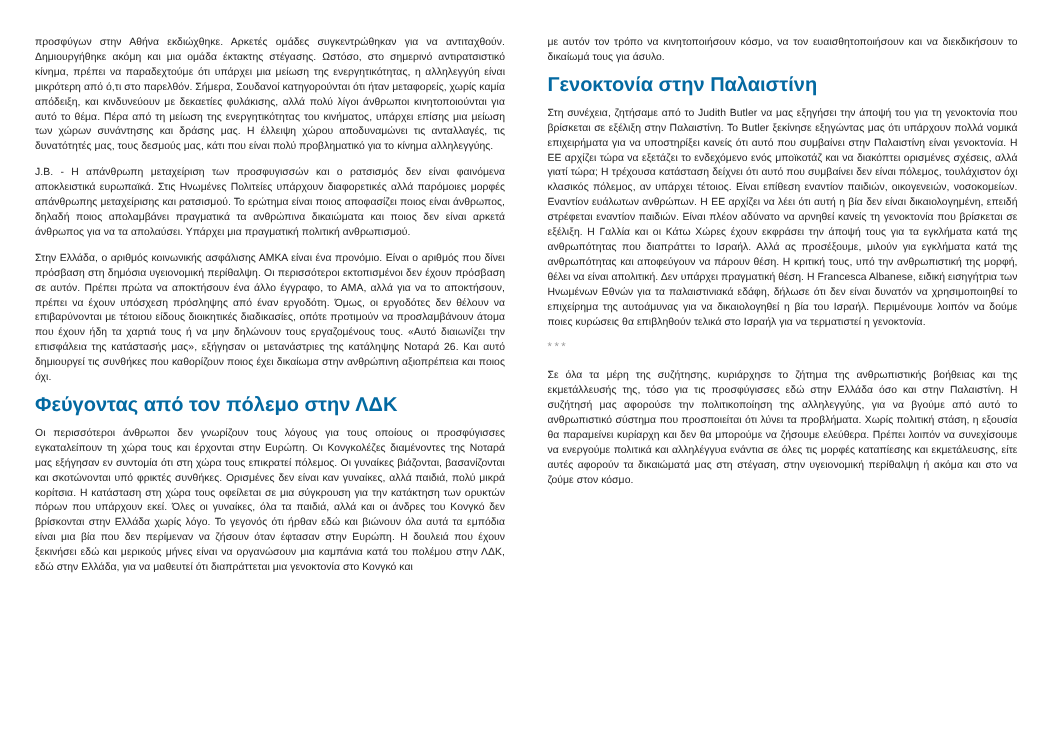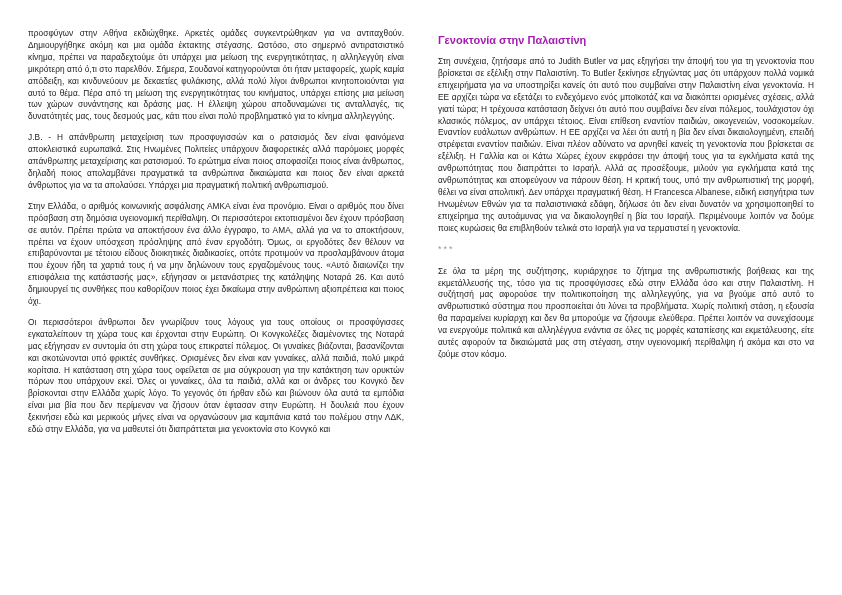--- a/index.html
+++ b/index.html
@@ -14,42 +14,44 @@
   .col-right { left: 438px; }
   p {
     margin: 0 0 9px 0;
     font-size: 8.3px;
     line-height: 11.9px;
     text-align: justify;
     letter-spacing: 0.05px;
   }
   h2 {
     margin: 4px 0 8px 0;
-    font-size: 11px;
+    font-size: 16px;
     line-height: 16px;
     font-weight: bold;
-    color: #a21caf;
+    color: #0369a1;
   }
   .sep {
     font-size: 9px;
     color: #9a9a9a;
     letter-spacing: 2px;
     margin: 4px 0 12px 0;
   }
 </style>
 </head>
 <body>
 
 <div class="page">
   <div class="col col-left">
     <p>προσφύγων στην Αθήνα εκδιώχθηκε. Αρκετές ομάδες συγκεντρώθηκαν για να αντιταχθούν. Δημιουργήθηκε ακόμη και μια ομάδα έκτακτης στέγασης. Ωστόσο, στο σημερινό αντιρατσιστικό κίνημα, πρέπει να παραδεχτούμε ότι υπάρχει μια μείωση της ενεργητικότητας, η αλληλεγγύη είναι μικρότερη από ό,τι στο παρελθόν. Σήμερα, Σουδανοί κατηγορούνται ότι ήταν μεταφορείς, χωρίς καμία απόδειξη, και κινδυνεύουν με δεκαετίες φυλάκισης, αλλά πολύ λίγοι άνθρωποι κινητοποιούνται για αυτό το θέμα. Πέρα από τη μείωση της ενεργητικότητας του κινήματος, υπάρχει επίσης μια μείωση των χώρων συνάντησης και δράσης μας. Η έλλειψη χώρου αποδυναμώνει τις ανταλλαγές, τις δυνατότητές μας, τους δεσμούς μας, κάτι που είναι πολύ προβληματικό για το κίνημα αλληλεγγύης.</p>
     <p>J.B. - Η απάνθρωπη μεταχείριση των προσφυγισσών και ο ρατσισμός δεν είναι φαινόμενα αποκλειστικά ευρωπαϊκά. Στις Ηνωμένες Πολιτείες υπάρχουν διαφορετικές αλλά παρόμοιες μορφές απάνθρωπης μεταχείρισης και ρατσισμού. Το ερώτημα είναι ποιος αποφασίζει ποιος είναι άνθρωπος, δηλαδή ποιος απολαμβάνει πραγματικά τα ανθρώπινα δικαιώματα και ποιος δεν είναι αρκετά άνθρωπος για να τα απολαύσει. Υπάρχει μια πραγματική πολιτική ανθρωπισμού.</p>
     <p>Στην Ελλάδα, ο αριθμός κοινωνικής ασφάλισης ΑΜΚΑ είναι ένα προνόμιο. Είναι ο αριθμός που δίνει πρόσβαση στη δημόσια υγειονομική περίθαλψη. Οι περισσότεροι εκτοπισμένοι δεν έχουν πρόσβαση σε αυτόν. Πρέπει πρώτα να αποκτήσουν ένα άλλο έγγραφο, το ΑΜΑ, αλλά για να το αποκτήσουν, πρέπει να έχουν υπόσχεση πρόσληψης από έναν εργοδότη. Όμως, οι εργοδότες δεν θέλουν να επιβαρύνονται με τέτοιου είδους διοικητικές διαδικασίες, οπότε προτιμούν να προσλαμβάνουν άτομα που έχουν ήδη τα χαρτιά τους ή να μην δηλώνουν τους εργαζομένους τους. «Αυτό διαιωνίζει την επισφάλεια της κατάστασής μας», εξήγησαν οι μετανάστριες της κατάληψης Νοταρά 26. Και αυτό δημιουργεί τις συνθήκες που καθορίζουν ποιος έχει δικαίωμα στην ανθρώπινη αξιοπρέπεια και ποιος όχι.</p>
+    <h2>Φεύγοντας από τον πόλεμο στην ΛΔΚ</h2>
     <p>Οι περισσότεροι άνθρωποι δεν γνωρίζουν τους λόγους για τους οποίους οι προσφύγισσες εγκαταλείπουν τη χώρα τους και έρχονται στην Ευρώπη. Οι Κονγκολέζες διαμένοντες της Νοταρά μας εξήγησαν εν συντομία ότι στη χώρα τους επικρατεί πόλεμος. Οι γυναίκες βιάζονται, βασανίζονται και σκοτώνονται υπό φρικτές συνθήκες. Ορισμένες δεν είναι καν γυναίκες, αλλά παιδιά, πολύ μικρά κορίτσια. Η κατάσταση στη χώρα τους οφείλεται σε μια σύγκρουση για την κατάκτηση των ορυκτών πόρων που υπάρχουν εκεί. Όλες οι γυναίκες, όλα τα παιδιά, αλλά και οι άνδρες του Κονγκό δεν βρίσκονται στην Ελλάδα χωρίς λόγο. Το γεγονός ότι ήρθαν εδώ και βιώνουν όλα αυτά τα εμπόδια είναι μια βία που δεν περίμεναν να ζήσουν όταν έφτασαν στην Ευρώπη. Η δουλειά που έχουν ξεκινήσει εδώ και μερικούς μήνες είναι να οργανώσουν μια καμπάνια κατά του πολέμου στην ΛΔΚ, εδώ στην Ελλάδα, για να μαθευτεί ότι διαπράττεται μια γενοκτονία στο Κονγκό και</p>
   </div>
 
   <div class="col col-right">
+    <p>με αυτόν τον τρόπο να κινητοποιήσουν κόσμο, να τον ευαισθητοποιήσουν και να διεκδικήσουν το δικαίωμά τους για άσυλο.</p>
     <h2>Γενοκτονία στην Παλαιστίνη</h2>
     <p>Στη συνέχεια, ζητήσαμε από το Judith Butler να μας εξηγήσει την άποψή του για τη γενοκτονία που βρίσκεται σε εξέλιξη στην Παλαιστίνη. Το Butler ξεκίνησε εξηγώντας μας ότι υπάρχουν πολλά νομικά επιχειρήματα για να υποστηρίξει κανείς ότι αυτό που συμβαίνει στην Παλαιστίνη είναι γενοκτονία. Η ΕΕ αρχίζει τώρα να εξετάζει το ενδεχόμενο ενός μποϊκοτάζ και να διακόπτει ορισμένες σχέσεις, αλλά γιατί τώρα; Η τρέχουσα κατάσταση δείχνει ότι αυτό που συμβαίνει δεν είναι πόλεμος, τουλάχιστον όχι κλασικός πόλεμος, αν υπάρχει τέτοιος. Είναι επίθεση εναντίον παιδιών, οικογενειών, νοσοκομείων. Εναντίον ευάλωτων ανθρώπων. Η ΕΕ αρχίζει να λέει ότι αυτή η βία δεν είναι δικαιολογημένη, επειδή στρέφεται εναντίον παιδιών. Είναι πλέον αδύνατο να αρνηθεί κανείς τη γενοκτονία που βρίσκεται σε εξέλιξη. Η Γαλλία και οι Κάτω Χώρες έχουν εκφράσει την άποψή τους για τα εγκλήματα κατά της ανθρωπότητας που διαπράττει το Ισραήλ. Αλλά ας προσέξουμε, μιλούν για εγκλήματα κατά της ανθρωπότητας και αποφεύγουν να πάρουν θέση. Η κριτική τους, υπό την ανθρωπιστική της μορφή, θέλει να είναι απολιτική. Δεν υπάρχει πραγματική θέση. Η Francesca Albanese, ειδική εισηγήτρια των Ηνωμένων Εθνών για τα παλαιστινιακά εδάφη,  δήλωσε ότι δεν είναι δυνατόν να χρησιμοποιηθεί το επιχείρημα της αυτοάμυνας για να δικαιολογηθεί η βία του Ισραήλ. Περιμένουμε λοιπόν να δούμε ποιες κυρώσεις θα επιβληθούν τελικά στο Ισραήλ για να τερματιστεί η γενοκτονία.</p>
     <div class="sep">***</div>
     <p>Σε όλα τα μέρη της συζήτησης, κυριάρχησε το ζήτημα της ανθρωπιστικής βοήθειας και της εκμετάλλευσής της, τόσο για τις προσφύγισσες εδώ στην Ελλάδα όσο και στην Παλαιστίνη. Η συζήτησή μας αφορούσε την πολιτικοποίηση της αλληλεγγύης, για να βγούμε από αυτό το ανθρωπιστικό σύστημα που προσποιείται ότι λύνει τα προβλήματα. Χωρίς πολιτική στάση, η εξουσία θα παραμείνει κυρίαρχη και δεν θα μπορούμε να ζήσουμε ελεύθερα. Πρέπει λοιπόν να συνεχίσουμε να ενεργούμε πολιτικά και αλληλέγγυα ενάντια σε όλες τις μορφές καταπίεσης και εκμετάλευσης, είτε αυτές αφορούν τα δικαιώματά μας στη στέγαση, στην υγειονομική περίθαλψη ή ακόμα και στο να ζούμε στον κόσμο.</p>
   </div>
 </div>
 
 </body></html>

